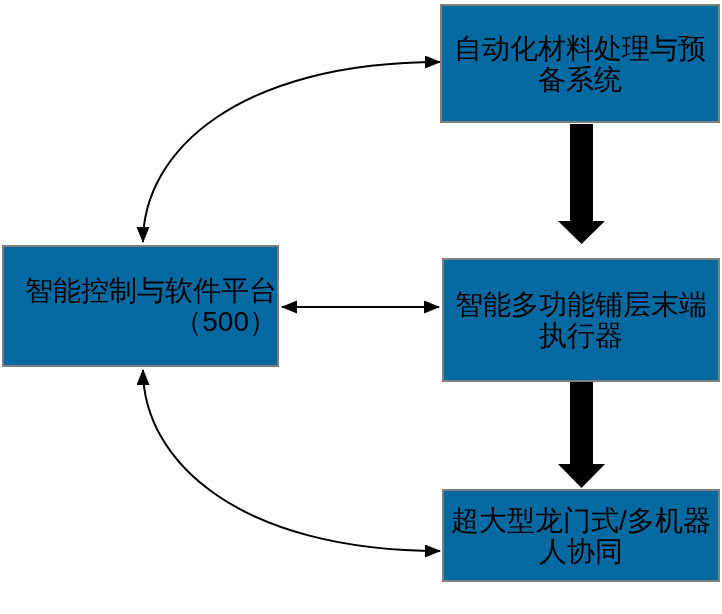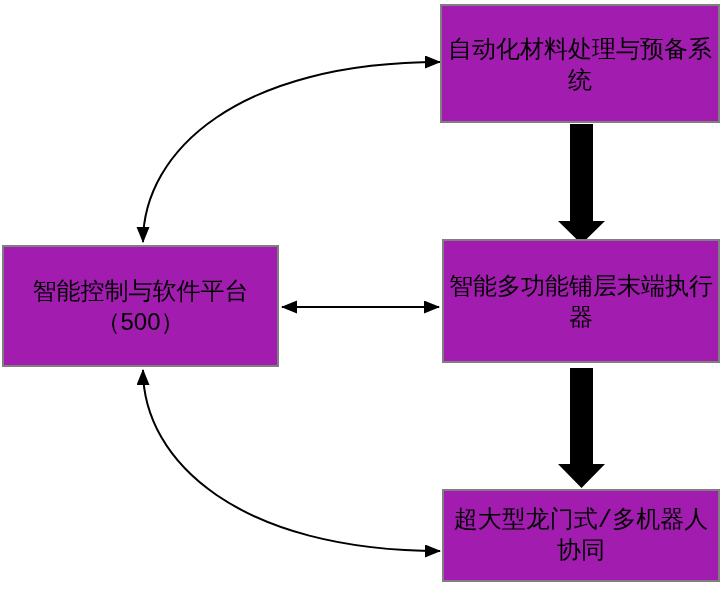--- a/index.html
+++ b/index.html
@@ -12,34 +12,34 @@
     width: 722px;
     height: 614px;
     background: var(--background, #ffffff);
     font-family: "Liberation Sans", sans-serif;
     overflow: hidden;
   }
   .box {
     position: absolute;
     box-sizing: border-box;
     border: 2px solid var(--border, #7f7f7f);
-    background: #a21caf;
+    background: #0369a1;
     display: flex;
     flex-direction: row;
     align-items: center;
     justify-content: center;
     text-align: center;
     color: var(--text, #000000);
-    font-size: 24px;
+    font-size: 28px;
     line-height: 31px;
   }
   #box-material { left: 440px; top: 4px;   width: 280px; height: 119px; }
-  #box-effector { left: 442px; top: 239px; width: 278px; height: 124px; }
-  #box-motion   { left: 442px; top: 489px; width: 278px; height: 93px; font-family: Liberation Mono, monospace; }
-  #box-control  { left: 2px;   top: 245px; width: 277px; height: 122px; }
+  #box-effector { left: 442px; top: 258px; width: 278px; height: 124px; }
+  #box-motion   { left: 442px; top: 489px; width: 278px; height: 93px; }
+  #box-control  { left: 2px;   top: 245px; width: 277px; height: 122px; text-align: right; }
   #arrows {
     position: absolute;
     left: 0; top: 0;
     pointer-events: none;
   }
   .curve {
     fill: none;
     stroke: var(--arrow, #000000);
     stroke-width: 2;
   }

